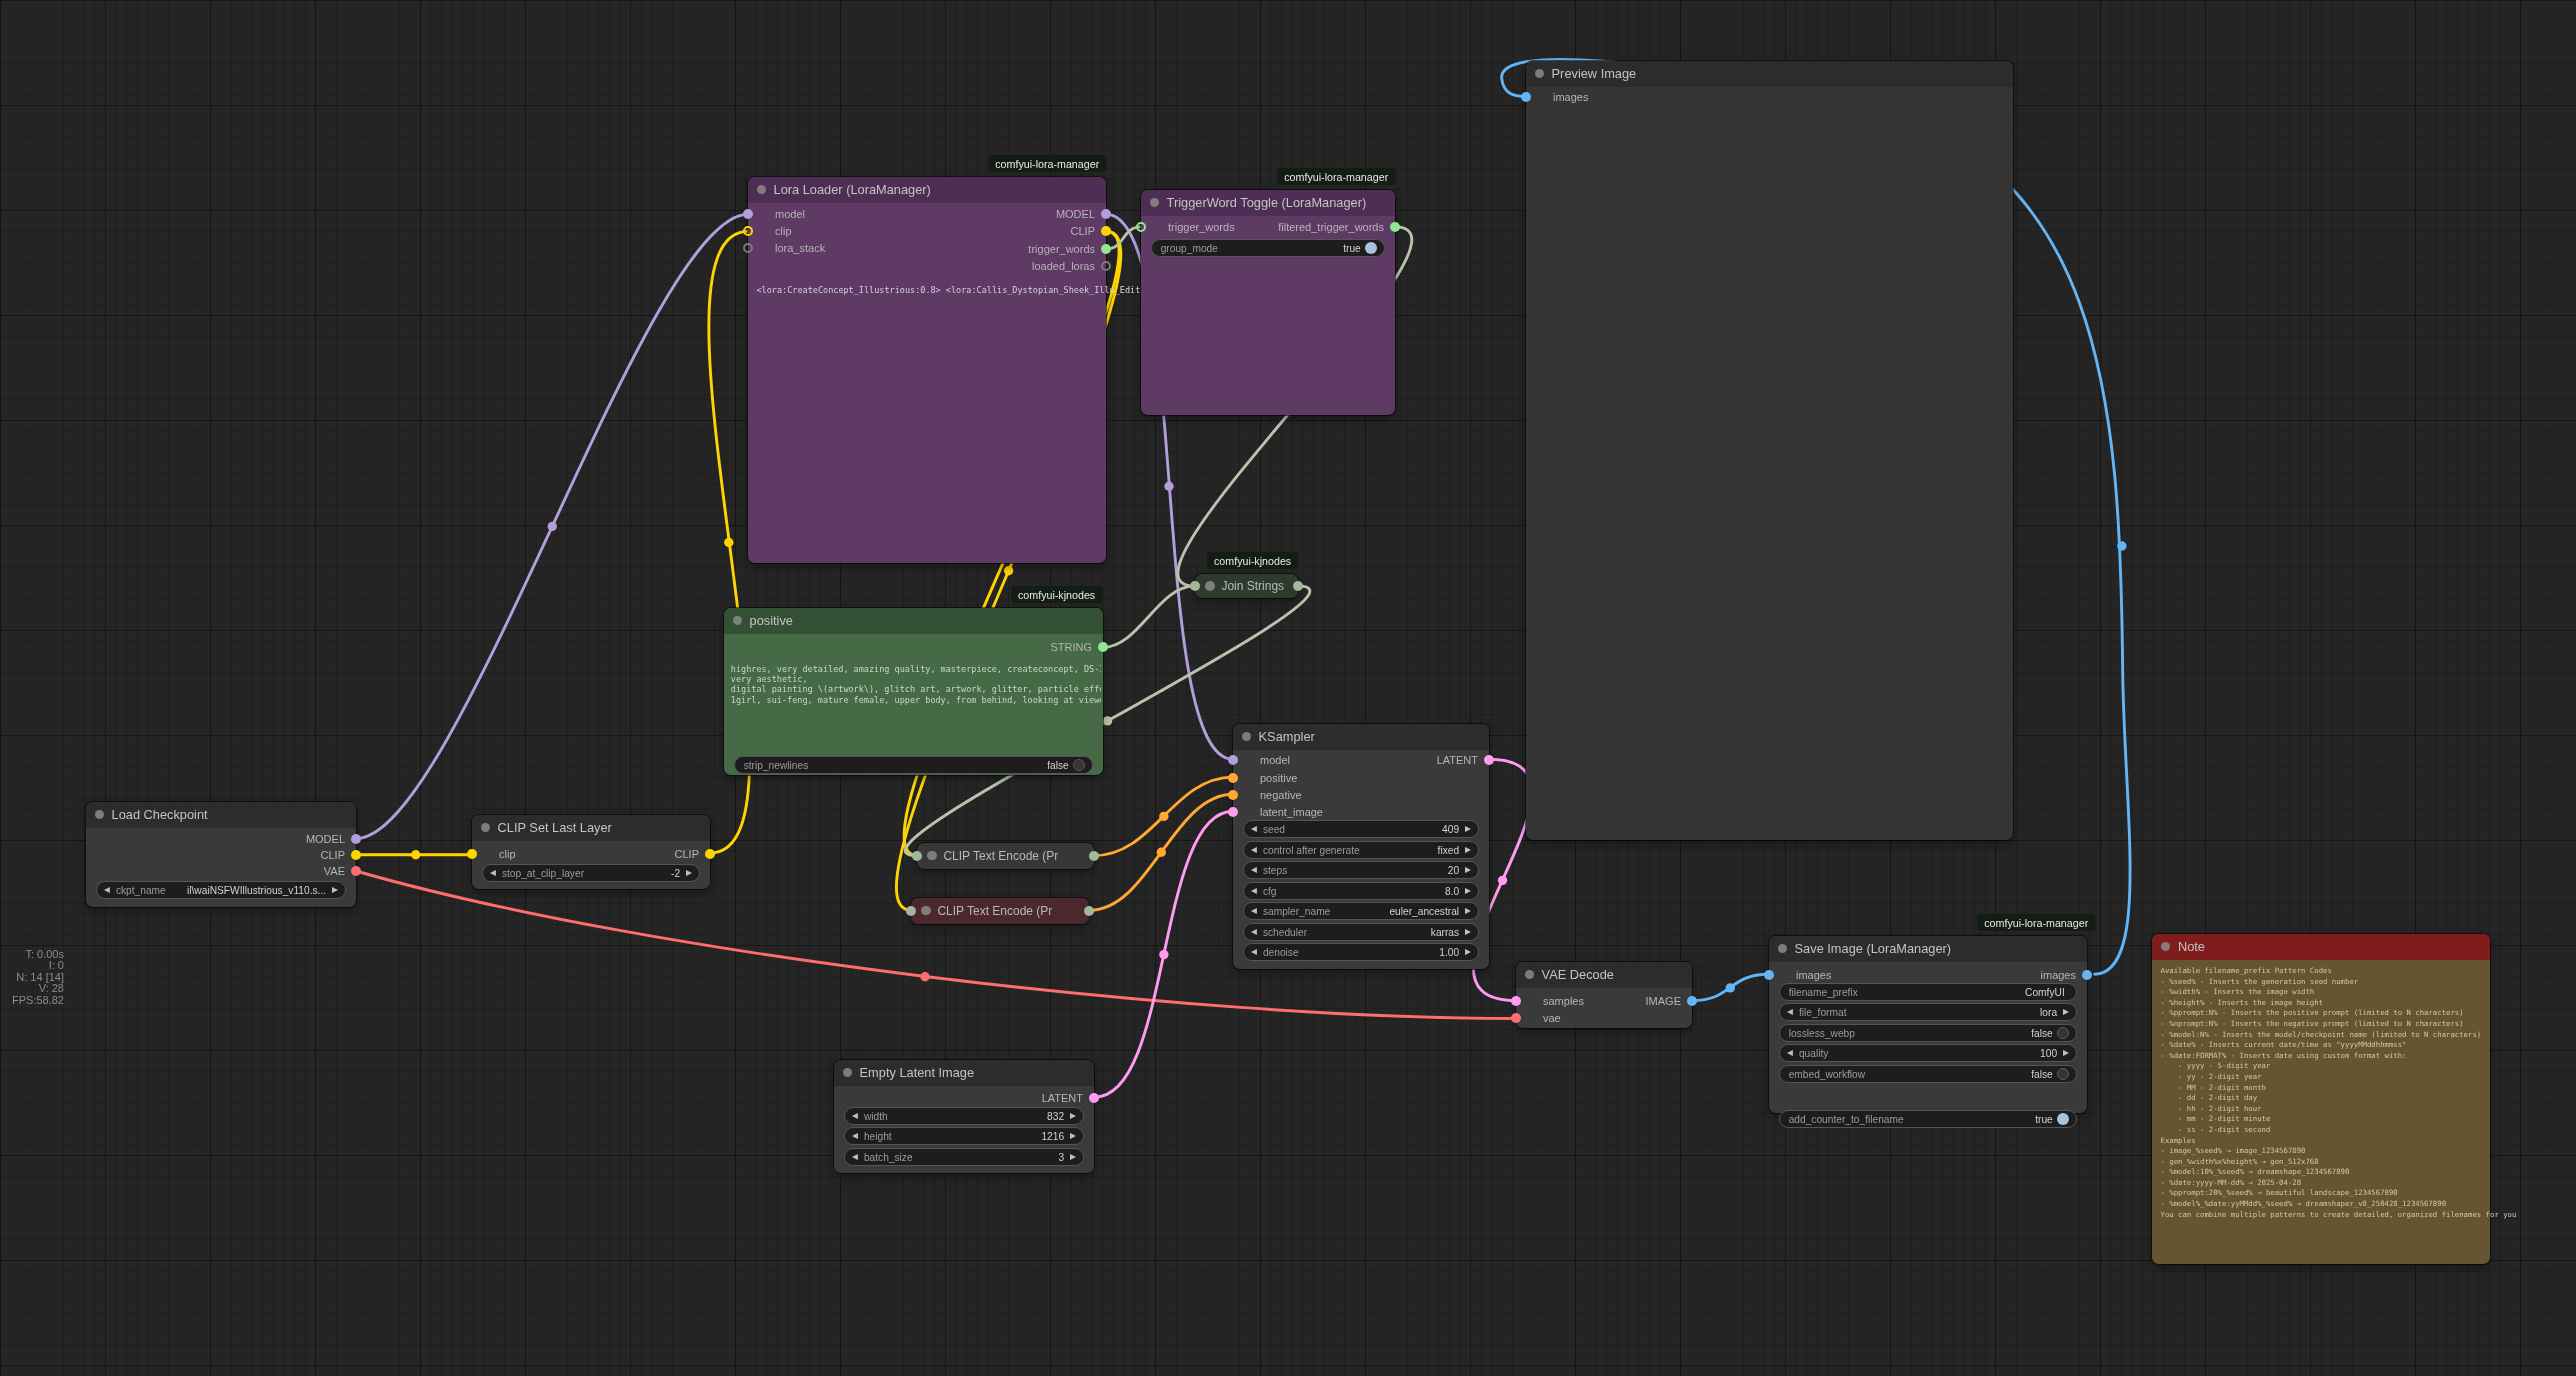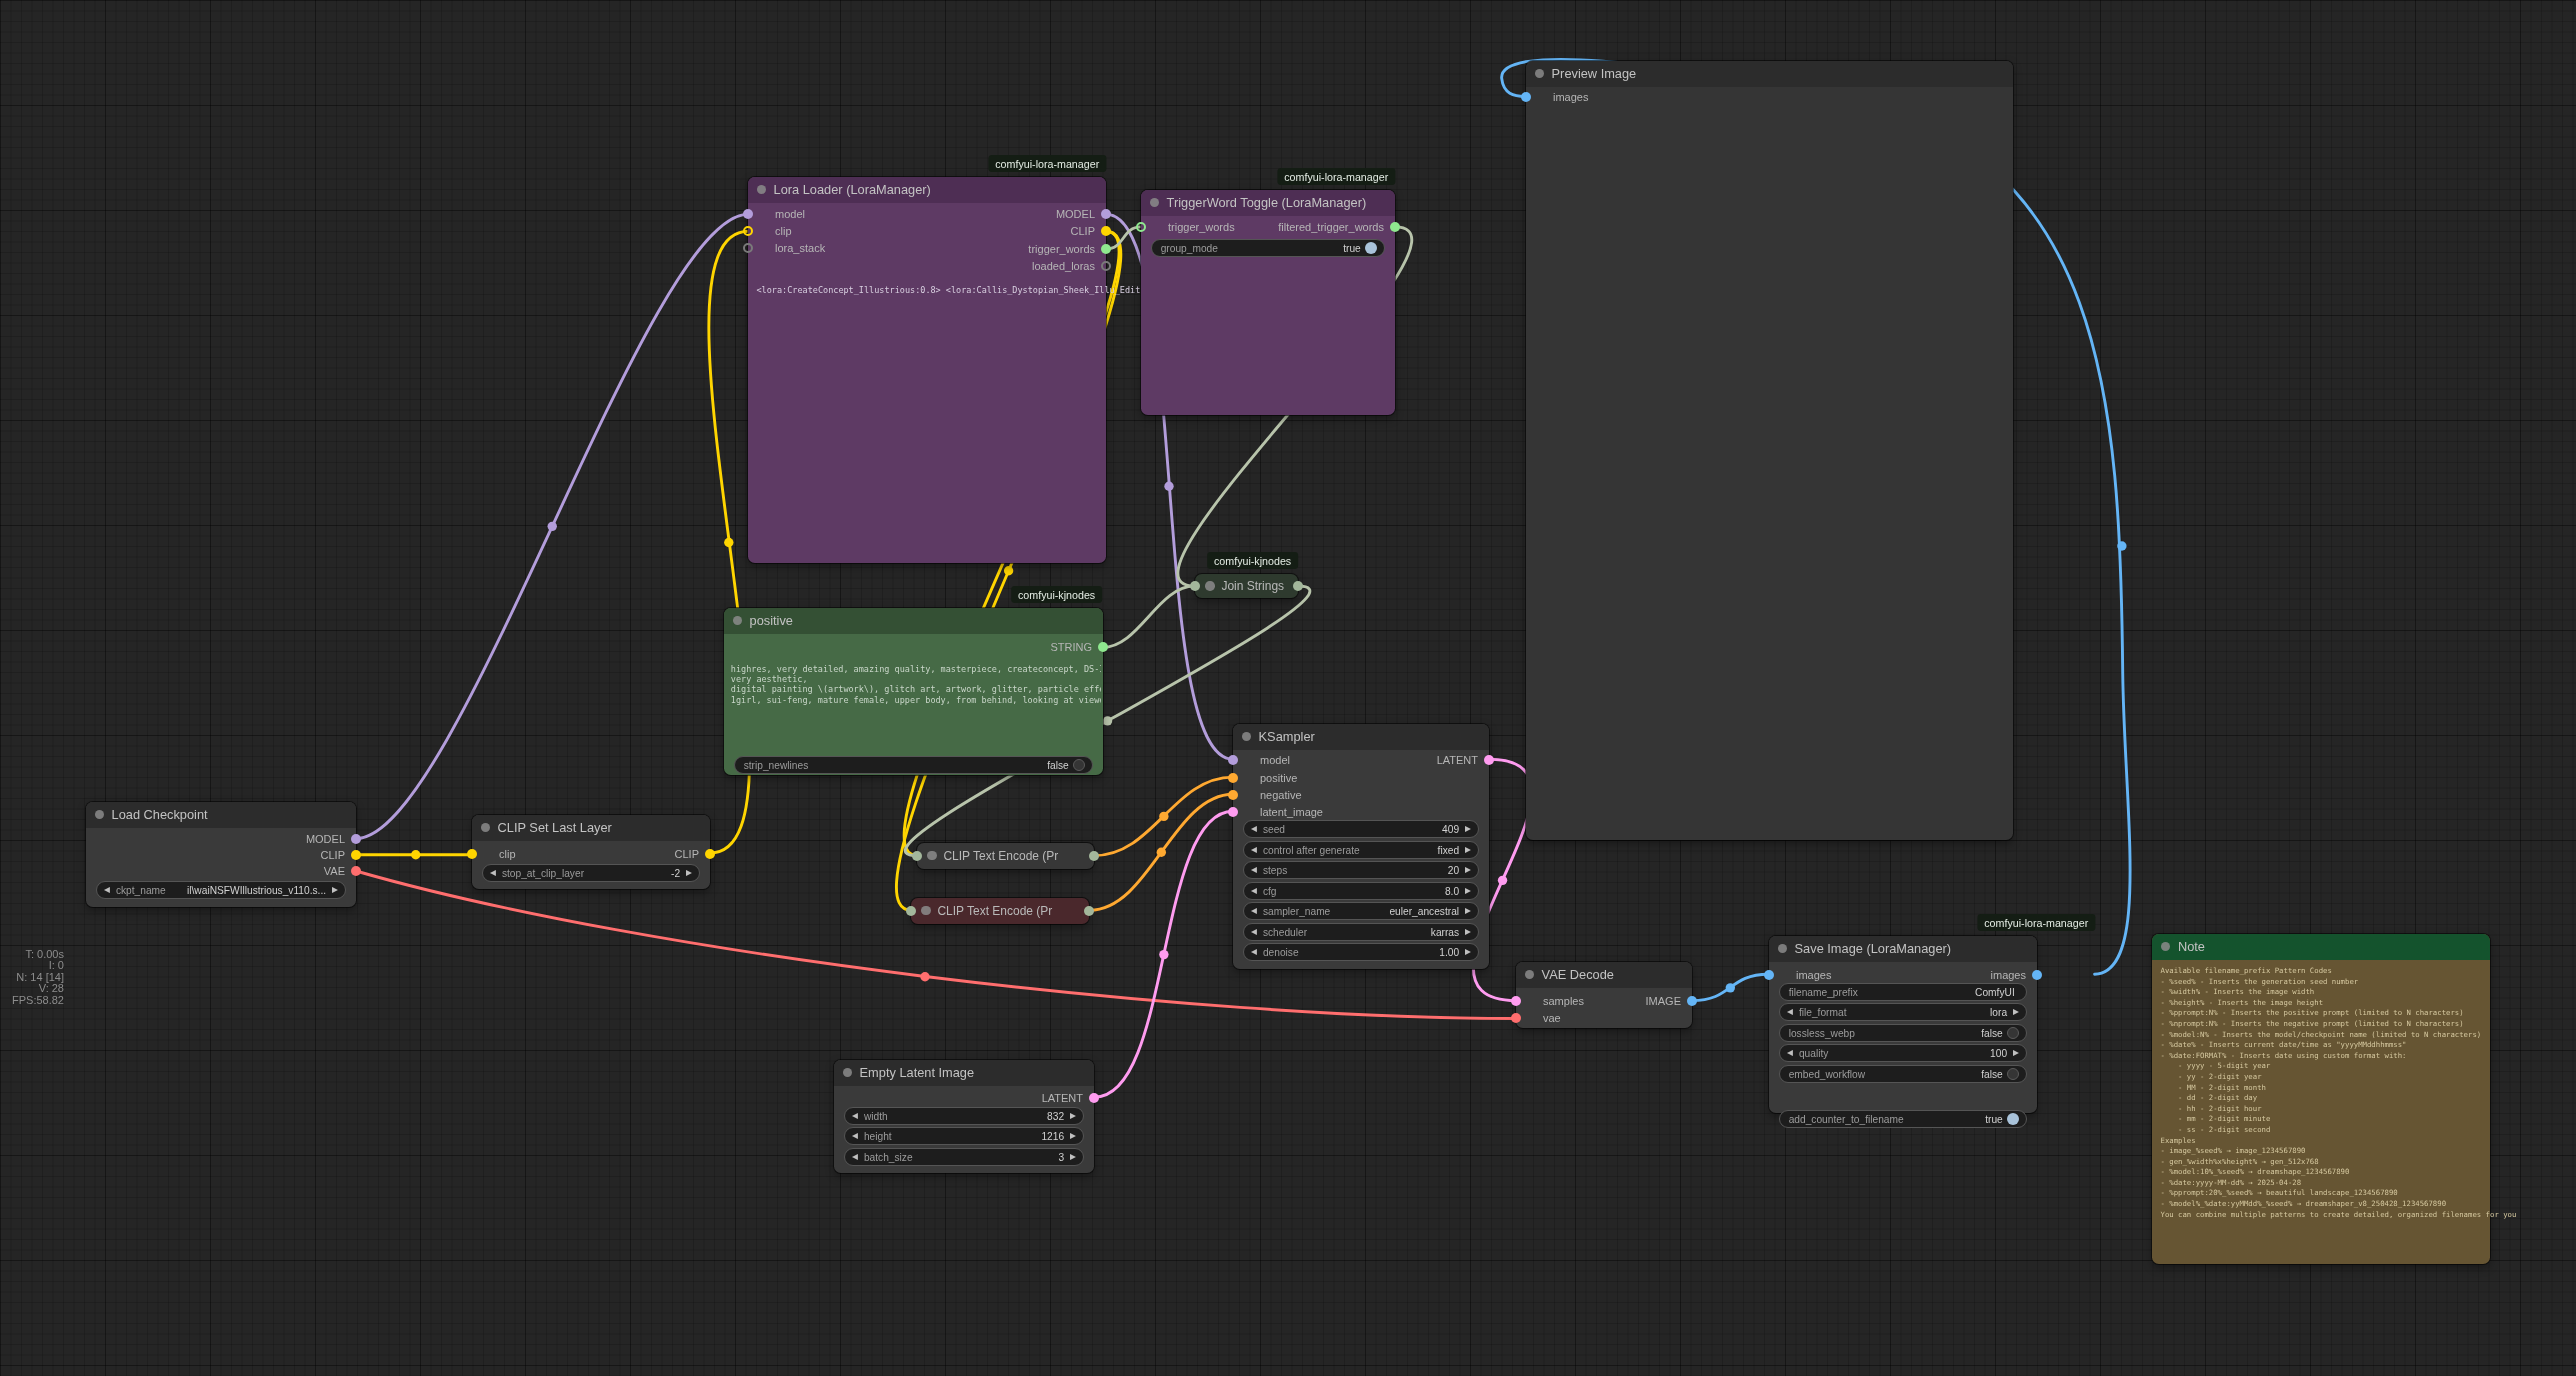--- a/index.html
+++ b/index.html
@@ -342,21 +342,21 @@
       </div>
       <div class="port in" style="top: 49px;">
         <span class="dot" style="background: rgb(255, 110, 110);"></span>
         <span class="plabel">vae</span>
       </div>
       <div class="port out" style="top: 32px;">
         <span class="dot" style="background: rgb(100, 181, 246);"></span>
         <span class="plabel">IMAGE</span>
       </div>
     </div>
-    <div class="node" style="left: 1769px; top: 936px; width: 268px; height: 177px; background: rgb(58, 58, 58);">
+    <div class="node" style="left: 1769px; top: 936px; width: 318px; height: 177px; background: rgb(58, 58, 58);">
       <div class="node-header" style="background: rgb(44, 44, 44);">
         <span class="collapse-dot"></span>
         <span class="node-title">Save Image (LoraManager)</span>
       </div>
       <div class="port in" style="top: 32px;">
         <span class="dot" style="background: rgb(100, 181, 246);"></span>
         <span class="plabel">images</span>
       </div>
       <div class="port out" style="top: 32px;">
         <span class="dot" style="background: rgb(100, 181, 246);"></span>
@@ -399,21 +399,21 @@
       <div class="node-header" style="background: rgb(44, 44, 44);">
         <span class="collapse-dot"></span>
         <span class="node-title">Preview Image</span>
       </div>
       <div class="port in" style="top: 29px;">
         <span class="dot" style="background: rgb(100, 181, 246);"></span>
         <span class="plabel">images</span>
       </div>
     </div>
     <div class="node" style="left: 2152px; top: 934px; width: 338px; height: 330px; background: rgb(102, 85, 51);">
-      <div class="node-header" style="background: #14532d; gap: 8px;">
+      <div class="node-header" style="background: #7f1d1d; gap: 8px;">
         <span class="collapse-dot"></span>
         <span class="node-title">Note</span>
       </div>
       <div class="note-lines" style="left: 8.5px; top: 32px;">
         <div class="note-line mono">Available filename_prefix Pattern Codes</div>
         <div class="note-line mono"></div>
         <div class="note-line mono">- %seed% - Inserts the generation seed number</div>
         <div class="note-line mono">- %width% - Inserts the image width</div>
         <div class="note-line mono">- %height% - Inserts the image height</div>
         <div class="note-line mono">- %pprompt:N% - Inserts the positive prompt (limited to N characters)</div>

